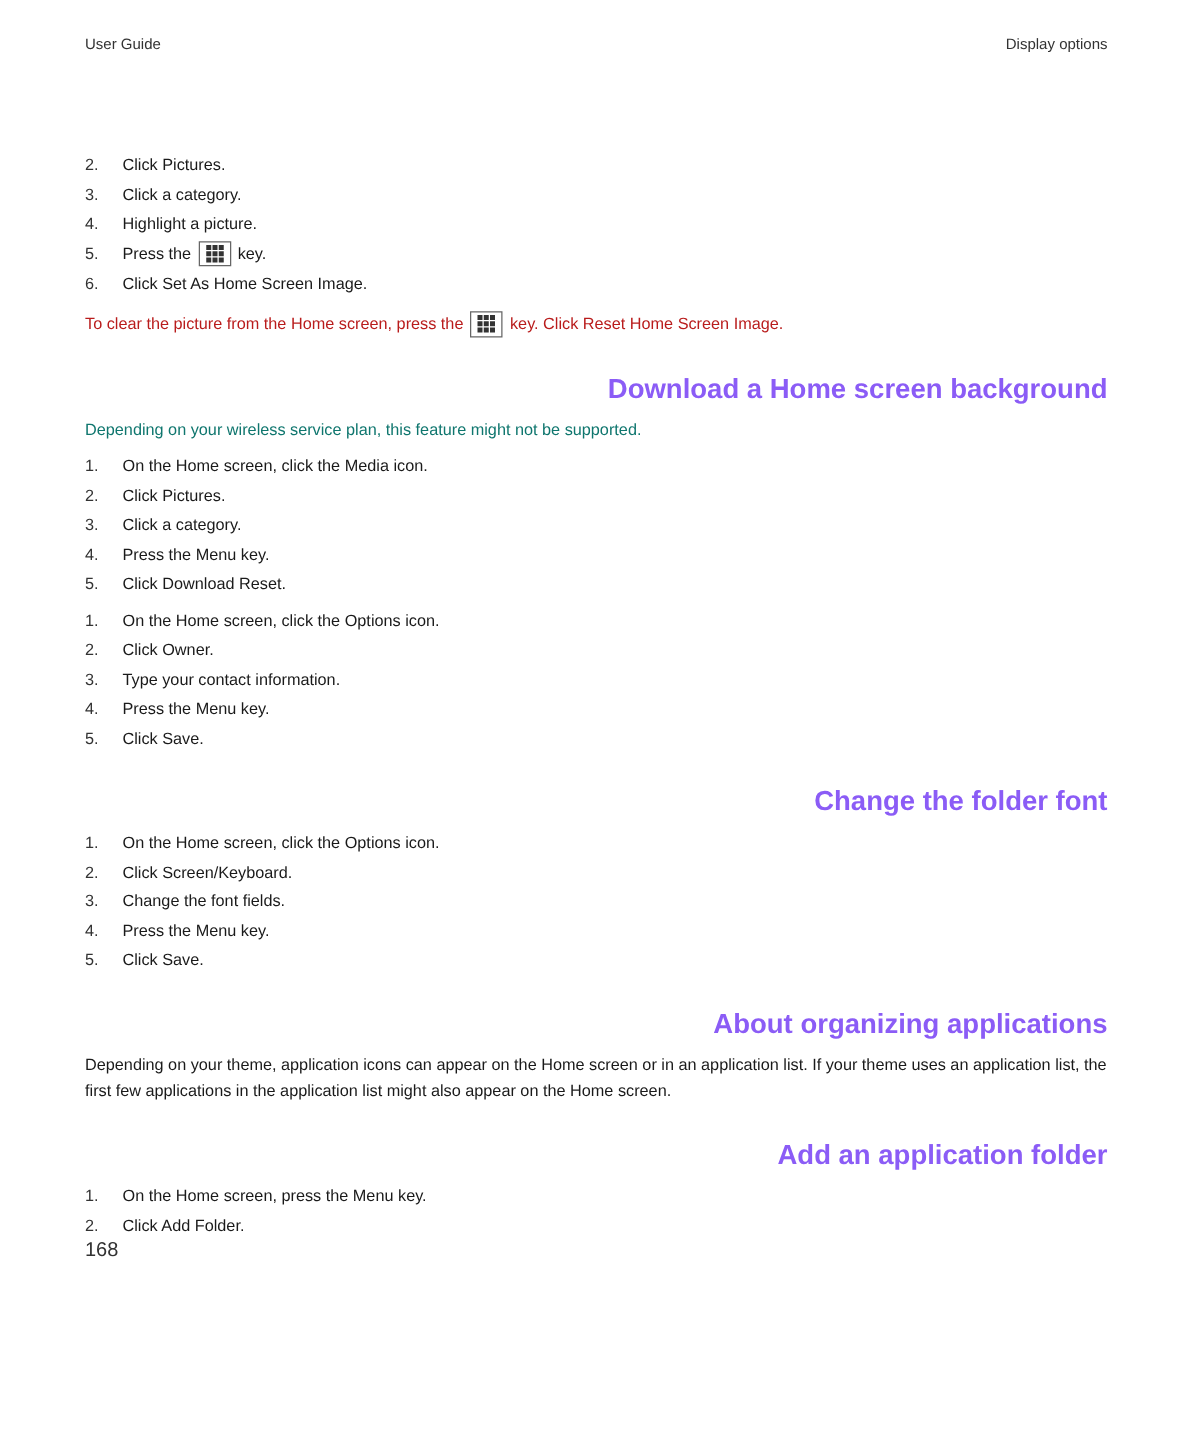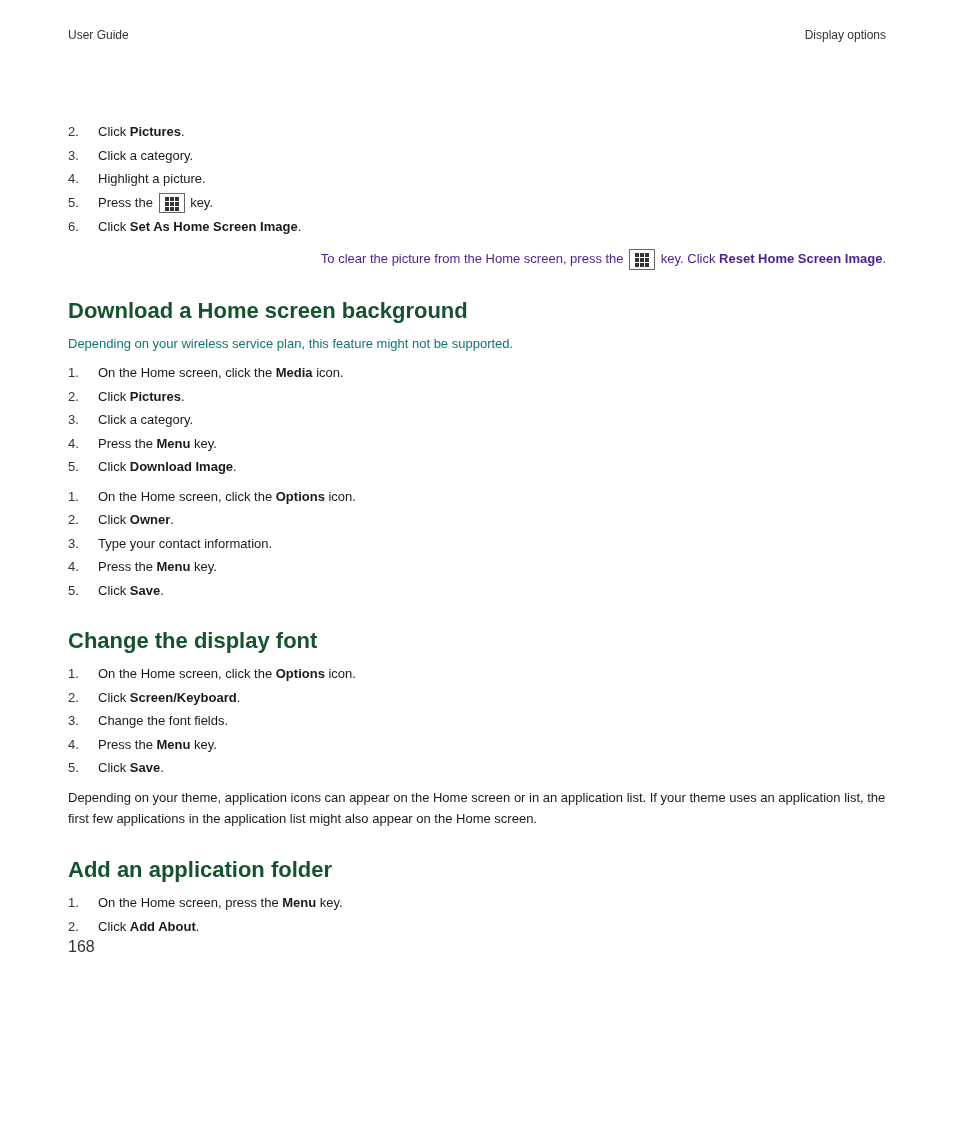--- a/index.html
+++ b/index.html
@@ -65,30 +65,30 @@
     }
     .bb-icon span {
       display: block;
       width: 4px;
       height: 4px;
       background: #333;
     }
     .note-text {
       margin: 12px 0 20px 0;
       line-height: 1.6;
-      color: #4c1d95;
-      text-align: right;
+      color: #b91c1c;
     }
     h2 {
       font-size: 22px;
       font-weight: bold;
-      color: #14532d;
+      color: #8b5cf6;
       margin-top: 28px;
       margin-bottom: 10px;
       font-family: Arial, Helvetica, sans-serif;
+      text-align: right;
     }
     .section {
       margin-bottom: 10px;
     }
     .section-intro {
       margin-bottom: 8px;
       line-height: 1.6;
       color: #0f766e;
     }
     .section-intro-wide {
@@ -97,21 +97,21 @@
       color: #1a1a1a;
     }
     .footer {
       position: absolute;
       bottom: 30px;
       left: 68px;
       font-size: 16px;
       color: #333;
     }
     b, strong {
-      font-weight: bold;
+      font-weight: normal;
     }
   </style>
 </head>
 <body>
 
 <div class="page">
 
   <div class="header">
     <span class="header-left">User Guide</span>
     <span class="header-right">Display options</span>
@@ -180,21 +180,21 @@
       <li>
         <span class="step-num">3.</span>
         <span class="step-content">Click a category.</span>
       </li>
       <li>
         <span class="step-num">4.</span>
         <span class="step-content">Press the <b>Menu</b> key.</span>
       </li>
       <li>
         <span class="step-num">5.</span>
-        <span class="step-content">Click <b>Download Image</b>.</span>
+        <span class="step-content">Click <b>Download Reset</b>.</span>
       </li>
     </ol>
   </div>
 
   <div class="section">
     <ol class="steps-list">
       <li>
         <span class="step-num">1.</span>
         <span class="step-content">On the Home screen, click the <b>Options</b> icon.</span>
       </li>
@@ -211,21 +211,21 @@
         <span class="step-content">Press the <b>Menu</b> key.</span>
       </li>
       <li>
         <span class="step-num">5.</span>
         <span class="step-content">Click <b>Save</b>.</span>
       </li>
     </ol>
   </div>
 
   <div class="section">
-    <h2>Change the display font</h2>
+    <h2>Change the folder font</h2>
     <ol class="steps-list">
       <li>
         <span class="step-num">1.</span>
         <span class="step-content">On the Home screen, click the <b>Options</b> icon.</span>
       </li>
       <li>
         <span class="step-num">2.</span>
         <span class="step-content">Click <b>Screen/Keyboard</b>.</span>
       </li>
       <li>
@@ -237,31 +237,32 @@
         <span class="step-content">Press the <b>Menu</b> key.</span>
       </li>
       <li>
         <span class="step-num">5.</span>
         <span class="step-content">Click <b>Save</b>.</span>
       </li>
     </ol>
   </div>
 
   <div class="section">
+    <h2>About organizing applications</h2>
     <p class="section-intro-wide">Depending on your theme, application icons can appear on the Home screen or in an application list. If your theme uses an application list, the first few applications in the application list might also appear on the Home screen.</p>
   </div>
 
   <div class="section">
     <h2>Add an application folder</h2>
     <ol class="steps-list">
       <li>
         <span class="step-num">1.</span>
         <span class="step-content">On the Home screen, press the <b>Menu</b> key.</span>
       </li>
       <li>
         <span class="step-num">2.</span>
-        <span class="step-content">Click <b>Add About</b>.</span>
+        <span class="step-content">Click <b>Add Folder</b>.</span>
       </li>
     </ol>
   </div>
 
   <div class="footer">168</div>
 </div>
 
 </body></html>

